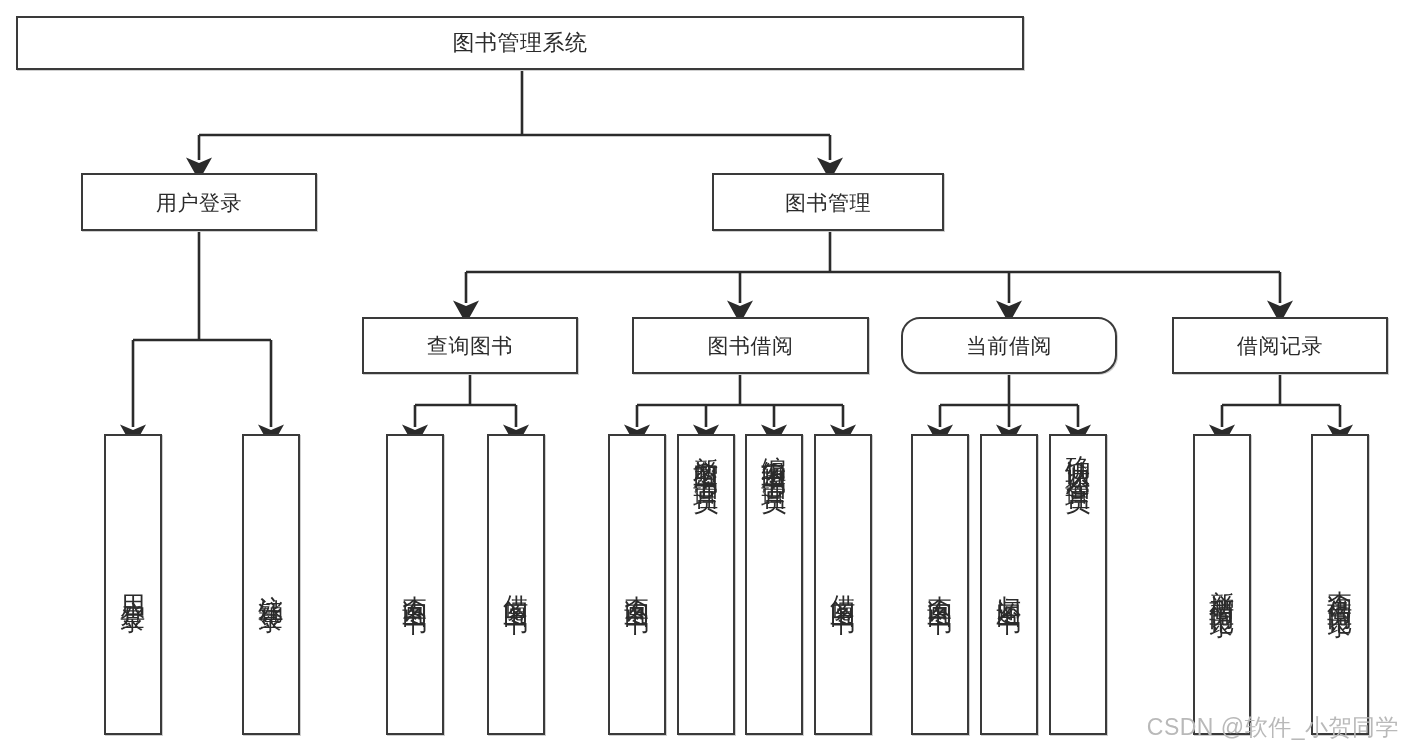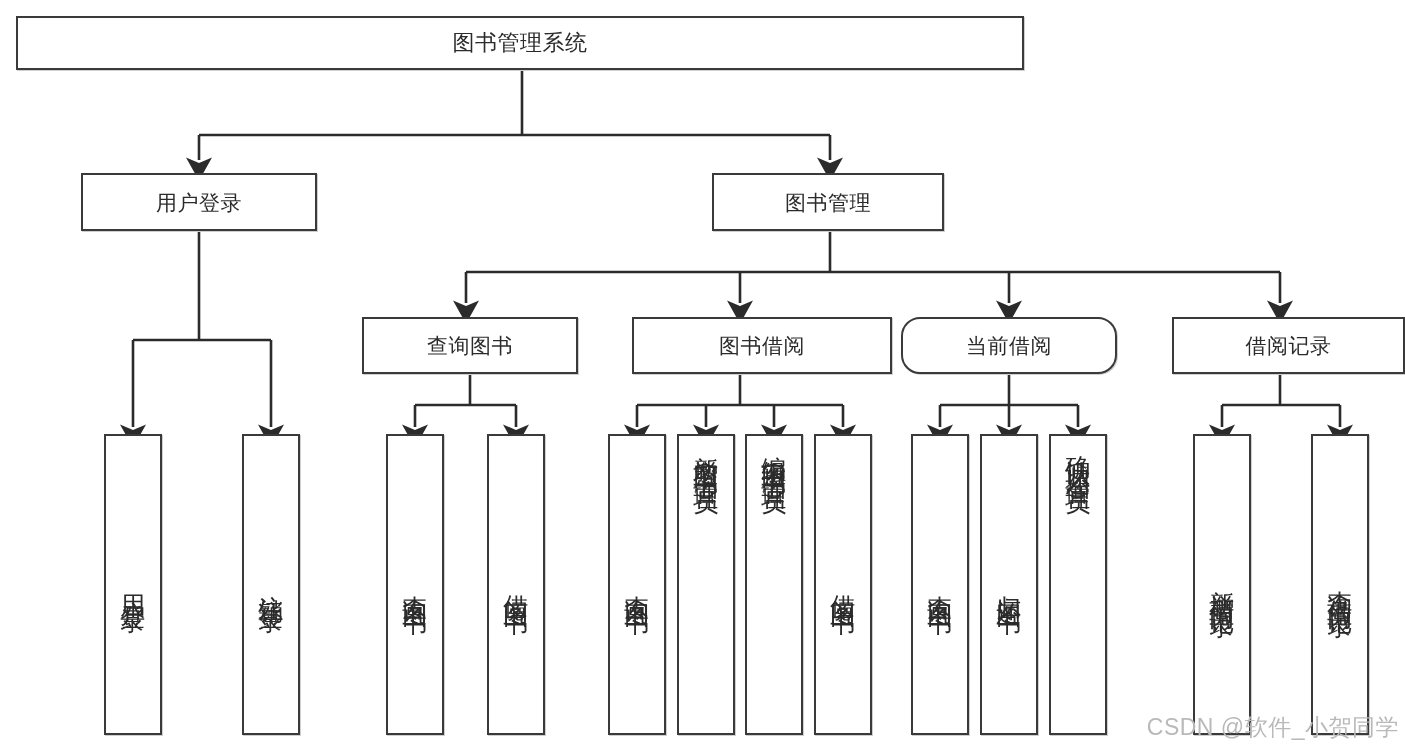--- a/index.html
+++ b/index.html
@@ -132,29 +132,29 @@
   </div>
 
   <div class="node horiz" style="left:712px;top:173px;width:232px;height:58px;">
     <span class="lbl">图书管理</span>
   </div>
 
   <div class="node horiz" style="left:362px;top:317px;width:216px;height:57px;">
     <span class="lbl">查询图书</span>
   </div>
 
-  <div class="node horiz" style="left:632px;top:317px;width:260px;height:57px;">
+  <div class="node horiz" style="left:632px;top:317px;width:237px;height:57px;">
     <span class="lbl">图书借阅</span>
   </div>
 
   <div class="node horiz" style="left:901px;top:317px;width:216px;height:57px;border-radius:19px;">
     <span class="lbl">当前借阅</span>
   </div>
 
-  <div class="node horiz" style="left:1172px;top:317px;width:233px;height:57px;">
+  <div class="node horiz" style="left:1172px;top:317px;width:216px;height:57px;">
     <span class="lbl">借阅记录</span>
   </div>
 
   <div class="node leaf mid" style="left:104px;top:434px;width:58px;height:301px;">
     <span class="lbl">用户登录</span>
   </div>
   <div class="node leaf mid" style="left:242px;top:434px;width:58px;height:301px;">
     <span class="lbl">注销登录</span>
   </div>
 

